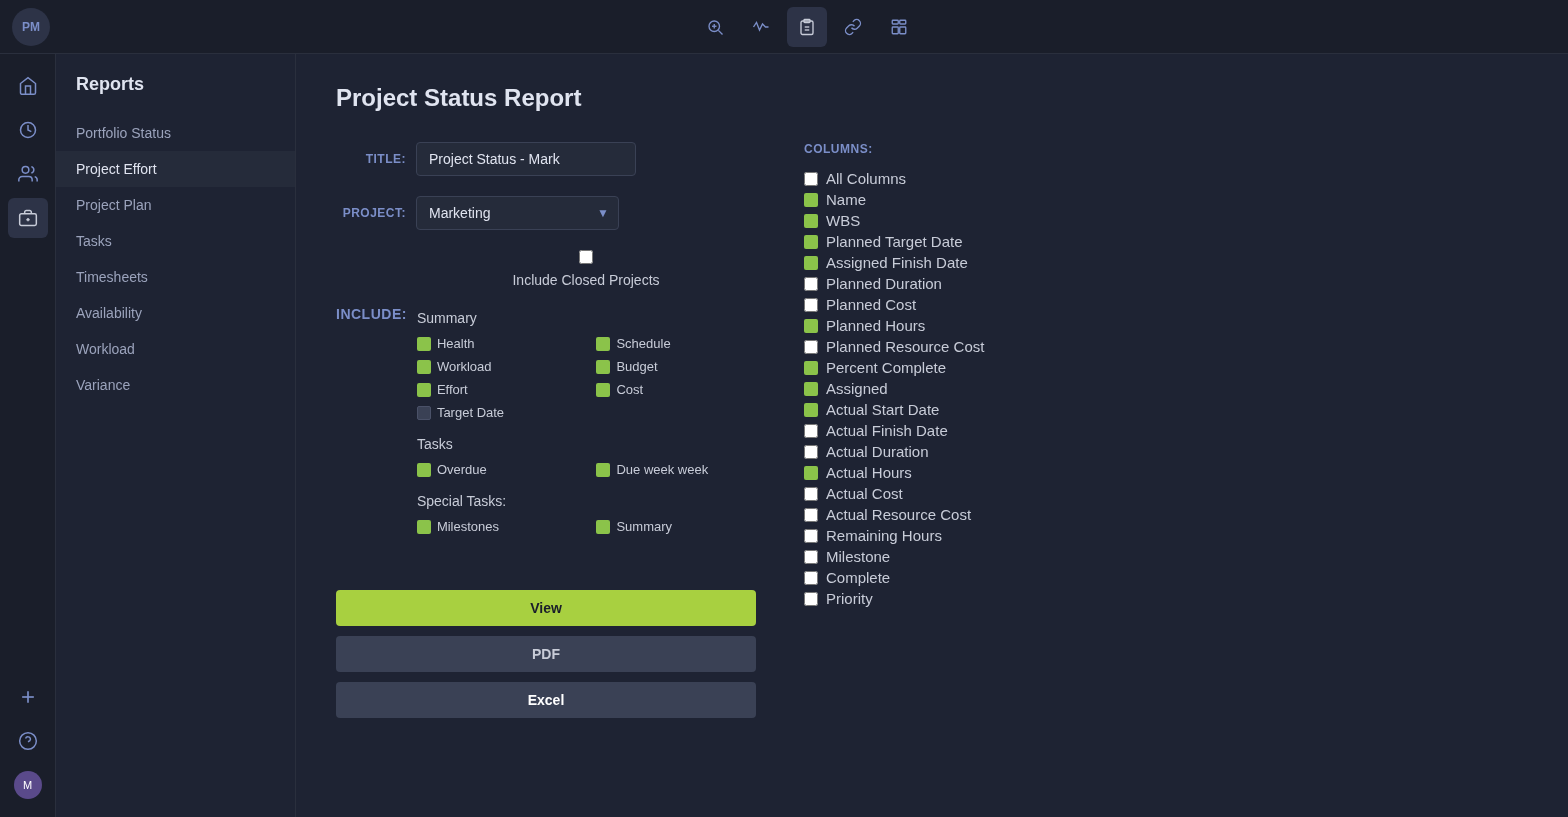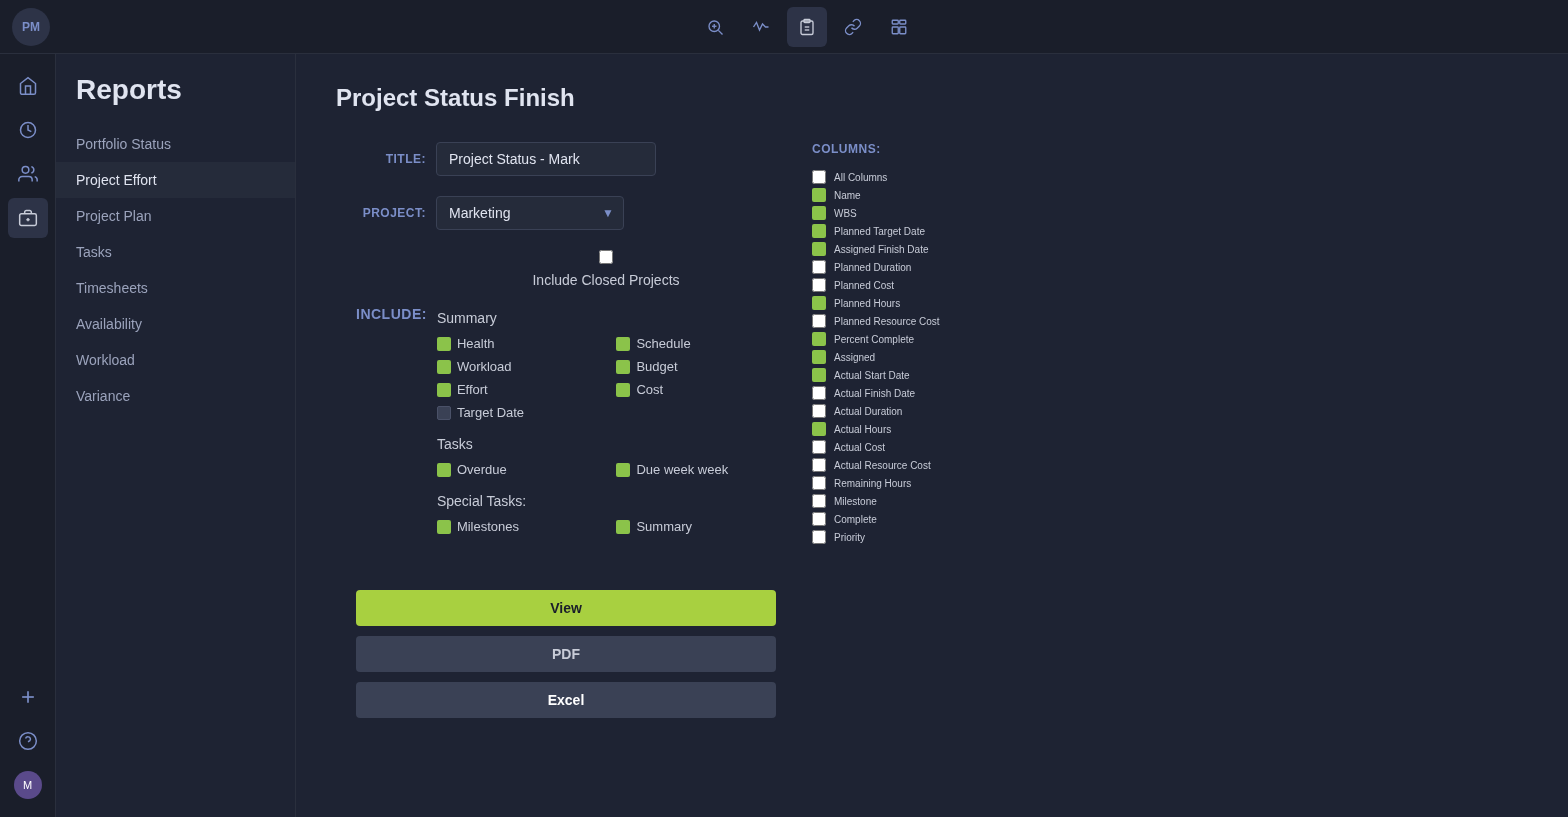--- a/index.html
+++ b/index.html
@@ -99,21 +99,21 @@
     
     .sidebar {
       width: 240px;
       background: #1e2333;
       border-right: 1px solid #2a2f3d;
       padding: 20px 0;
       flex-shrink: 0;
       overflow-y: auto;
     }
     .sidebar-title {
-      font-size: 28px;
+      font-size: 18px;
       font-weight: 600;
       color: #e0e4f0;
       padding: 0 20px 20px 20px;
     }
     .sidebar-item {
       padding: 10px 20px;
       cursor: pointer;
       color: #9ba3bc;
       font-size: 14px;
       transition: background 0.15s;
@@ -131,22 +131,21 @@
     .content-title {
       font-size: 24px;
       font-weight: 600;
       color: #e0e4f0;
       margin-bottom: 30px;
     }
 
     
     .form-section {
       display: flex;
-      gap: 36px;
-      margin-left: 20px;
+      gap: 48px;
     }
     .form-left {
       flex: 0 0 420px;
     }
     .form-row {
       display: flex;
       align-items: flex-start;
       margin-bottom: 20px;
       gap: 10px;
     }
@@ -166,21 +165,21 @@
       border-radius: 4px;
       color: #e0e4f0;
       padding: 8px 12px;
       font-size: 14px;
       width: 220px;
       outline: none;
     }
 
     .form-select-wrapper {
       position: relative;
-      width: 188px;
+      width: 203px;
     }
     .form-select {
       background: #252b3a;
       border: 1px solid #3a4155;
       border-radius: 4px;
       color: #e0e4f0;
       padding: 8px 30px 8px 12px;
       font-size: 14px;
       width: 100%;
       outline: none;
@@ -280,21 +279,21 @@
     .col-checkbox-item input[type="checkbox"] {
       width: 14px;
       height: 14px;
       cursor: pointer;
     }
     .col-checkbox-item .green-checkbox {
       cursor: pointer;
     }
     .col-label {
       color: #c8ccd8;
-      font-size: 10px;
+      font-size: 15px;
     }
 
     
     .columns-scroll-container {
       position: relative;
       max-height: 520px;
       overflow-y: auto;
       padding-right: 16px;
     }
     .columns-scroll-container::-webkit-scrollbar { width: 8px; }
@@ -453,21 +452,21 @@
     <div class="sidebar-item active">Project Effort</div>
     <div class="sidebar-item">Project Plan</div>
     <div class="sidebar-item">Tasks</div>
     <div class="sidebar-item">Timesheets</div>
     <div class="sidebar-item">Availability</div>
     <div class="sidebar-item">Workload</div>
     <div class="sidebar-item">Variance</div>
   </div>
 
   <div class="content">
-    <div class="content-title">Project Status Finish</div>
+    <div class="content-title">Project Status Report</div>
 
     <div class="form-section">
 
       <div class="form-left">
 
         <div class="form-row">
           <div class="form-label">TITLE:</div>
           <input class="form-input" type="text" value="Project Status - Mark" style="">
         </div>
 

